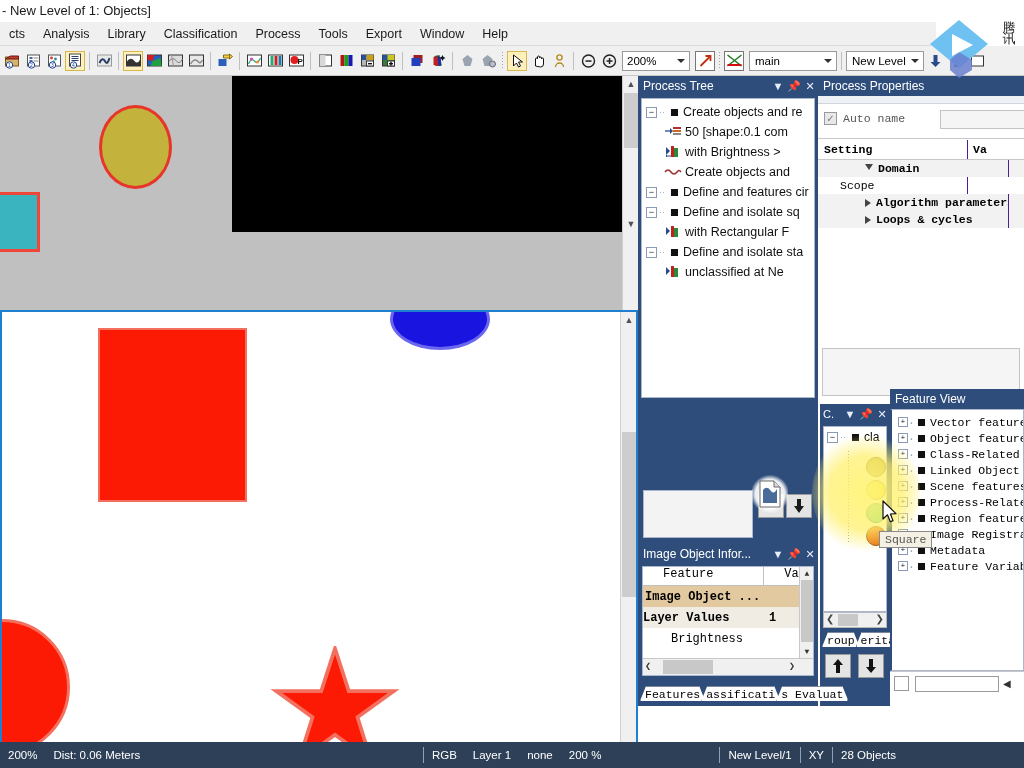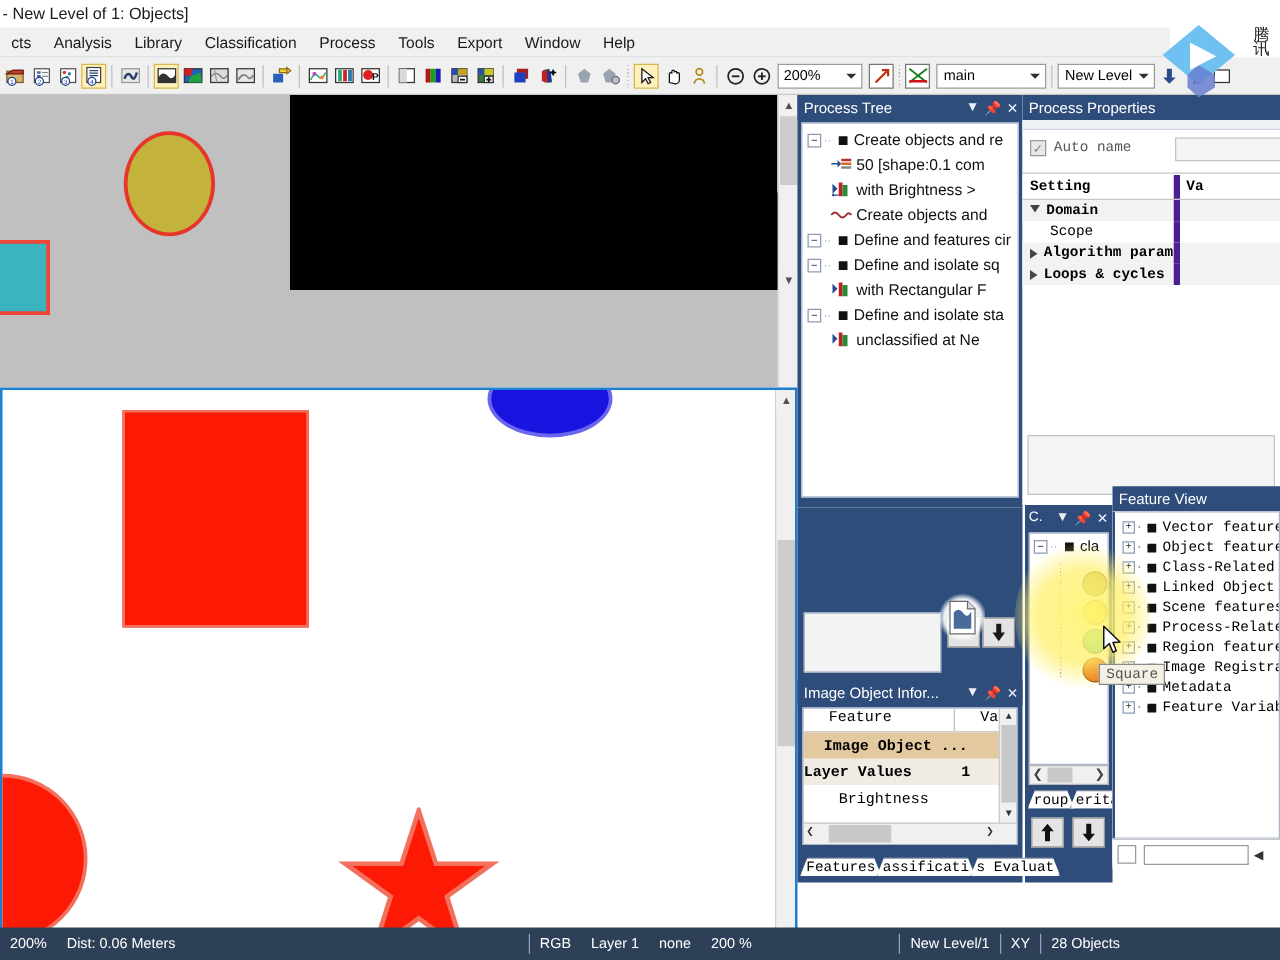--- a/index.html
+++ b/index.html
@@ -115,23 +115,23 @@
   .tdots { width:10px; color:#9aa6b8; font-size:9px; flex:0 0 auto; }
   .tbul { width:7px;height:7px;background:#111; margin:0 5px 0 2px; flex:0 0 auto;}
   .ticon { width:18px;height:14px;margin-right:3px;flex:0 0 auto;}
   .indent1 { padding-left:18px; }
 
   
   .propgrid { font-family:"Liberation Mono", monospace; font-size:11.5px; }
   .pg-head { display:flex; height:20px; border-bottom:1px solid #c8c8c8;
              background:#fff; align-items:center; font-weight:bold; }
   .pg-row  { display:flex; height:17px; align-items:center; }
-  .pg-row.alt { background:#f2f2f2; }
-  .pg-c1 { width:126px; padding-left:6px; white-space:nowrap; overflow:hidden;
-           border-right:5px solid #4c1d95; height:100%; display:flex; align-items:center;}
+  .pg-row.alt { background:#f2f2f2;padding-left:41px; }
+  .pg-c1 { width:150px; padding-left:6px; white-space:nowrap; overflow:hidden;
+           border-right:1px solid #4c1d95; height:100%; display:flex; align-items:center;}
   .pg-c2 { flex:1 1 auto; padding-left:5px; }
   .tri { display:inline-block; width:0;height:0; margin-right:5px;
          border-top:4px solid transparent;border-bottom:4px solid transparent;
          border-left:6px solid #444; }
   .tri.open { border-left:4px solid transparent;border-right:4px solid transparent;
               border-top:6px solid #444; margin-bottom:-1px;}
 
   
   .fvlist { font-family:"Liberation Mono", monospace; font-size:11.5px; padding-top:4px;}
   .fvrow { display:flex; align-items:center; height:16px; white-space:nowrap; padding-left:6px;}
@@ -811,21 +811,21 @@
       <span class="pt-btn">📌</span>
       <span class="pt-btn">✕</span>
     </div>
 
     <div class="panel-body iotable" style="position:absolute;left:4px;top:22px;width:172px;height:110px;">
       <div class="iohead">
         <div style="width:122px;">Feature</div>
         <div style="flex:1;border-left:1px solid #c0c0c0;">Valu</div>
       </div>
       <div class="iorow sel">
-        <div style="width:122px;padding-left:16px;">Image Object ...</div>
+        <div style="width:122px;padding-left:2px;">Image Object ...</div>
         <div style="flex:1;padding-left:4px;"></div>
       </div>
       <div class="iorow b2">
         <div style="width:122px;">Layer Values</div>
         <div style="flex:1;padding-left:4px;">1</div>
       </div>
       <div class="iorow">
         <div style="width:122px;padding-left:28px;">Brightness</div>
         <div style="flex:1;padding-left:4px;"></div>
       </div>

